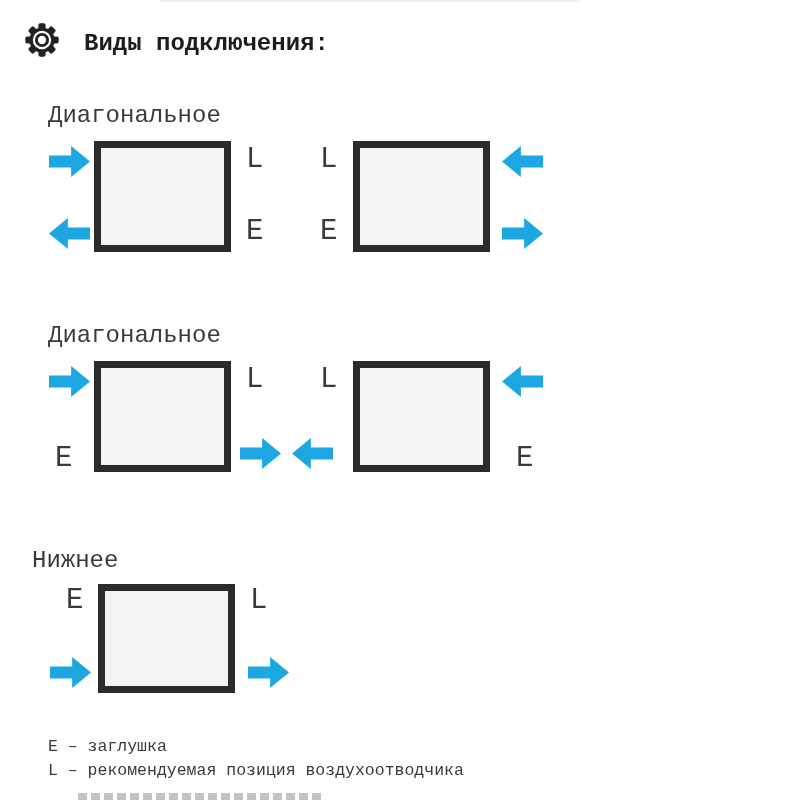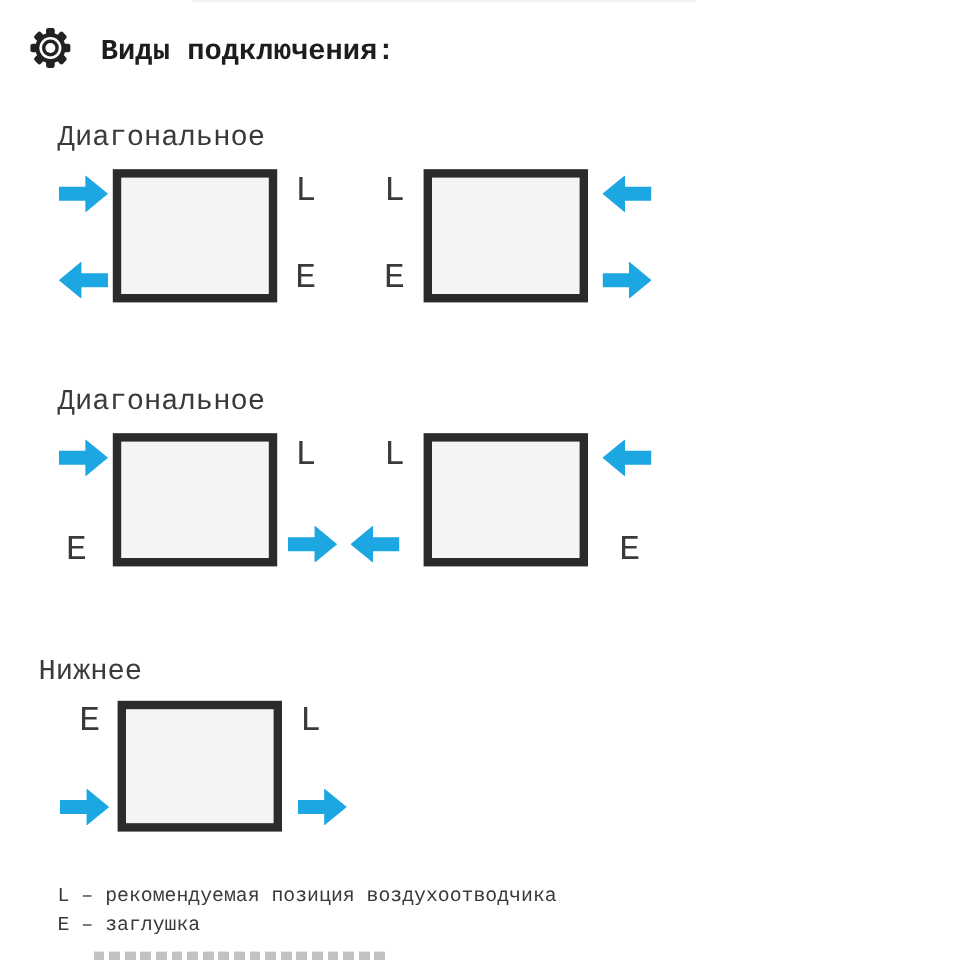--- a/index.html
+++ b/index.html
@@ -106,19 +106,19 @@
 
   <div class="abs section-title" style="left:32px;top:548px;">Нижнее</div>
 
   <div class="abs port-label" style="left:66px;top:586px;">E</div>
   <div class="abs radiator short" style="left:98px;top:584px;"></div>
   <div class="abs port-label" style="left:250px;top:586px;">L</div>
   <div class="abs arrow" style="left:50px;top:657px;"></div>
   <div class="abs arrow" style="left:248px;top:657px;"></div>
 
   <div class="abs" style="left:48px;top:735px;">
+    <div class="legend-line">E – заглушка</div>
     <div class="legend-line">L – рекомендуемая позиция воздухоотводчика</div>
-    <div class="legend-line">E – заглушка</div>
   </div>
 
   <div class="abs bottom-crop-band" style="left:78px;top:793px;"></div>
 
 </div>
 
 </body></html>

